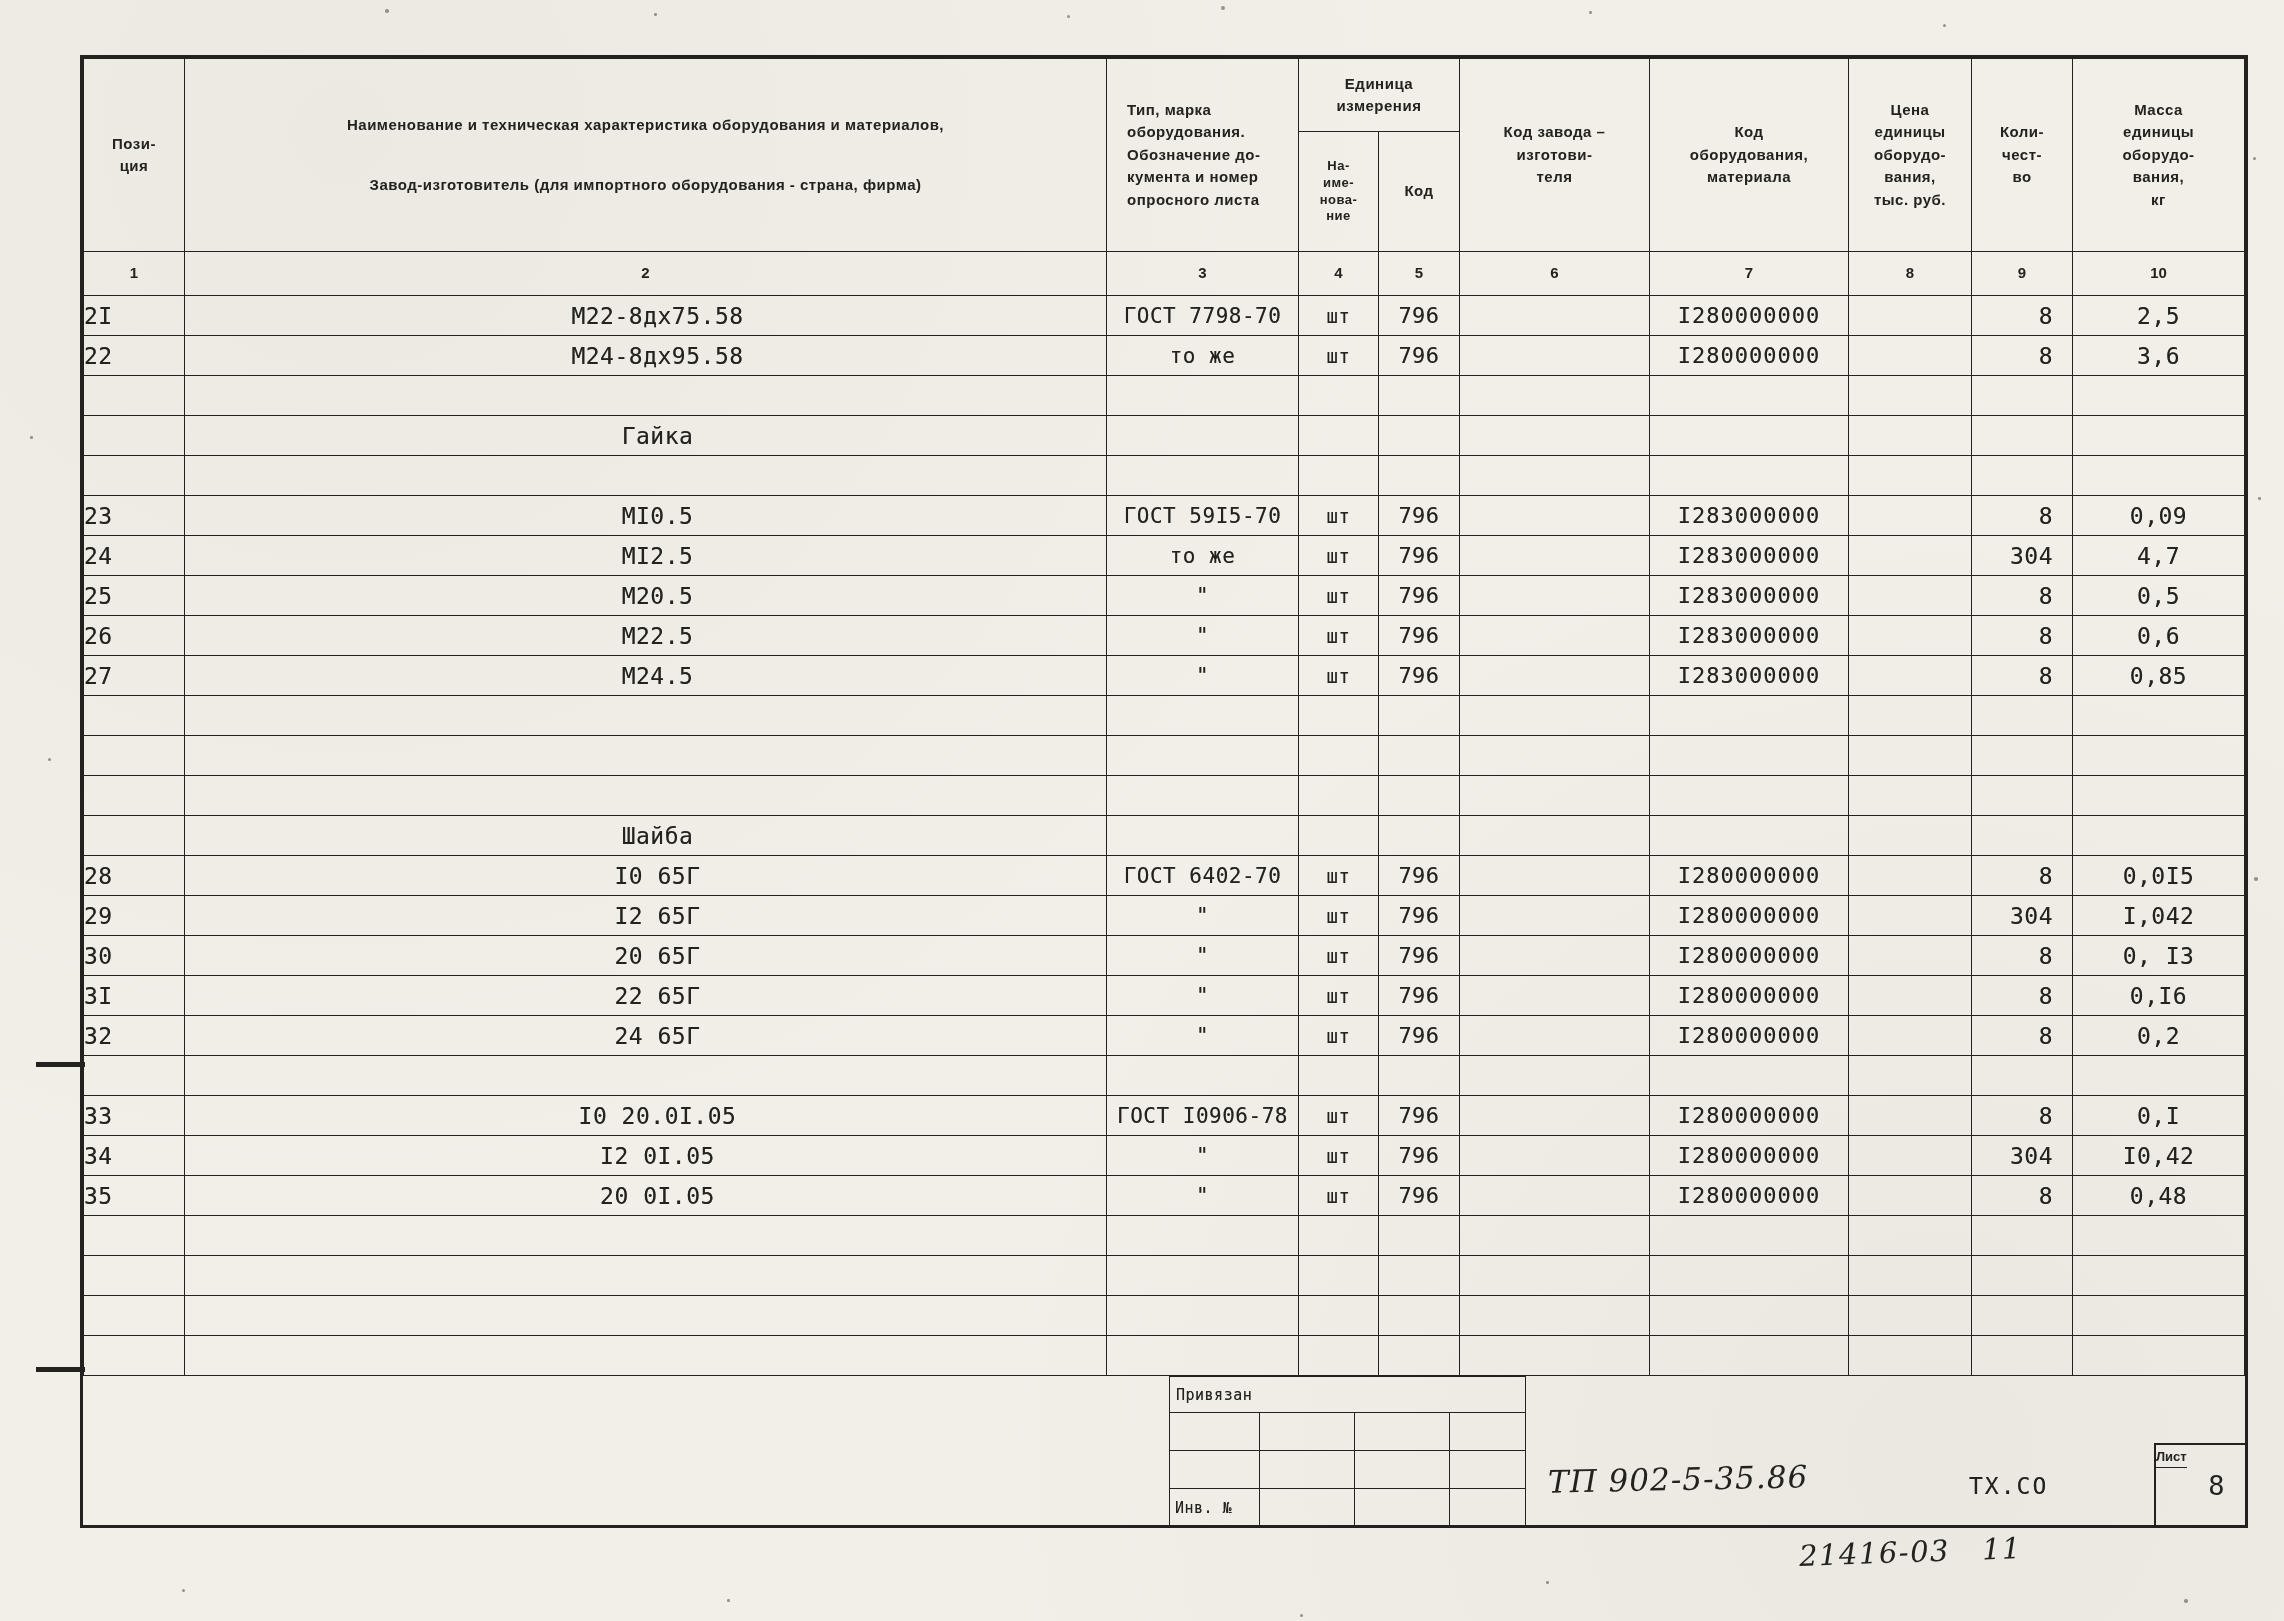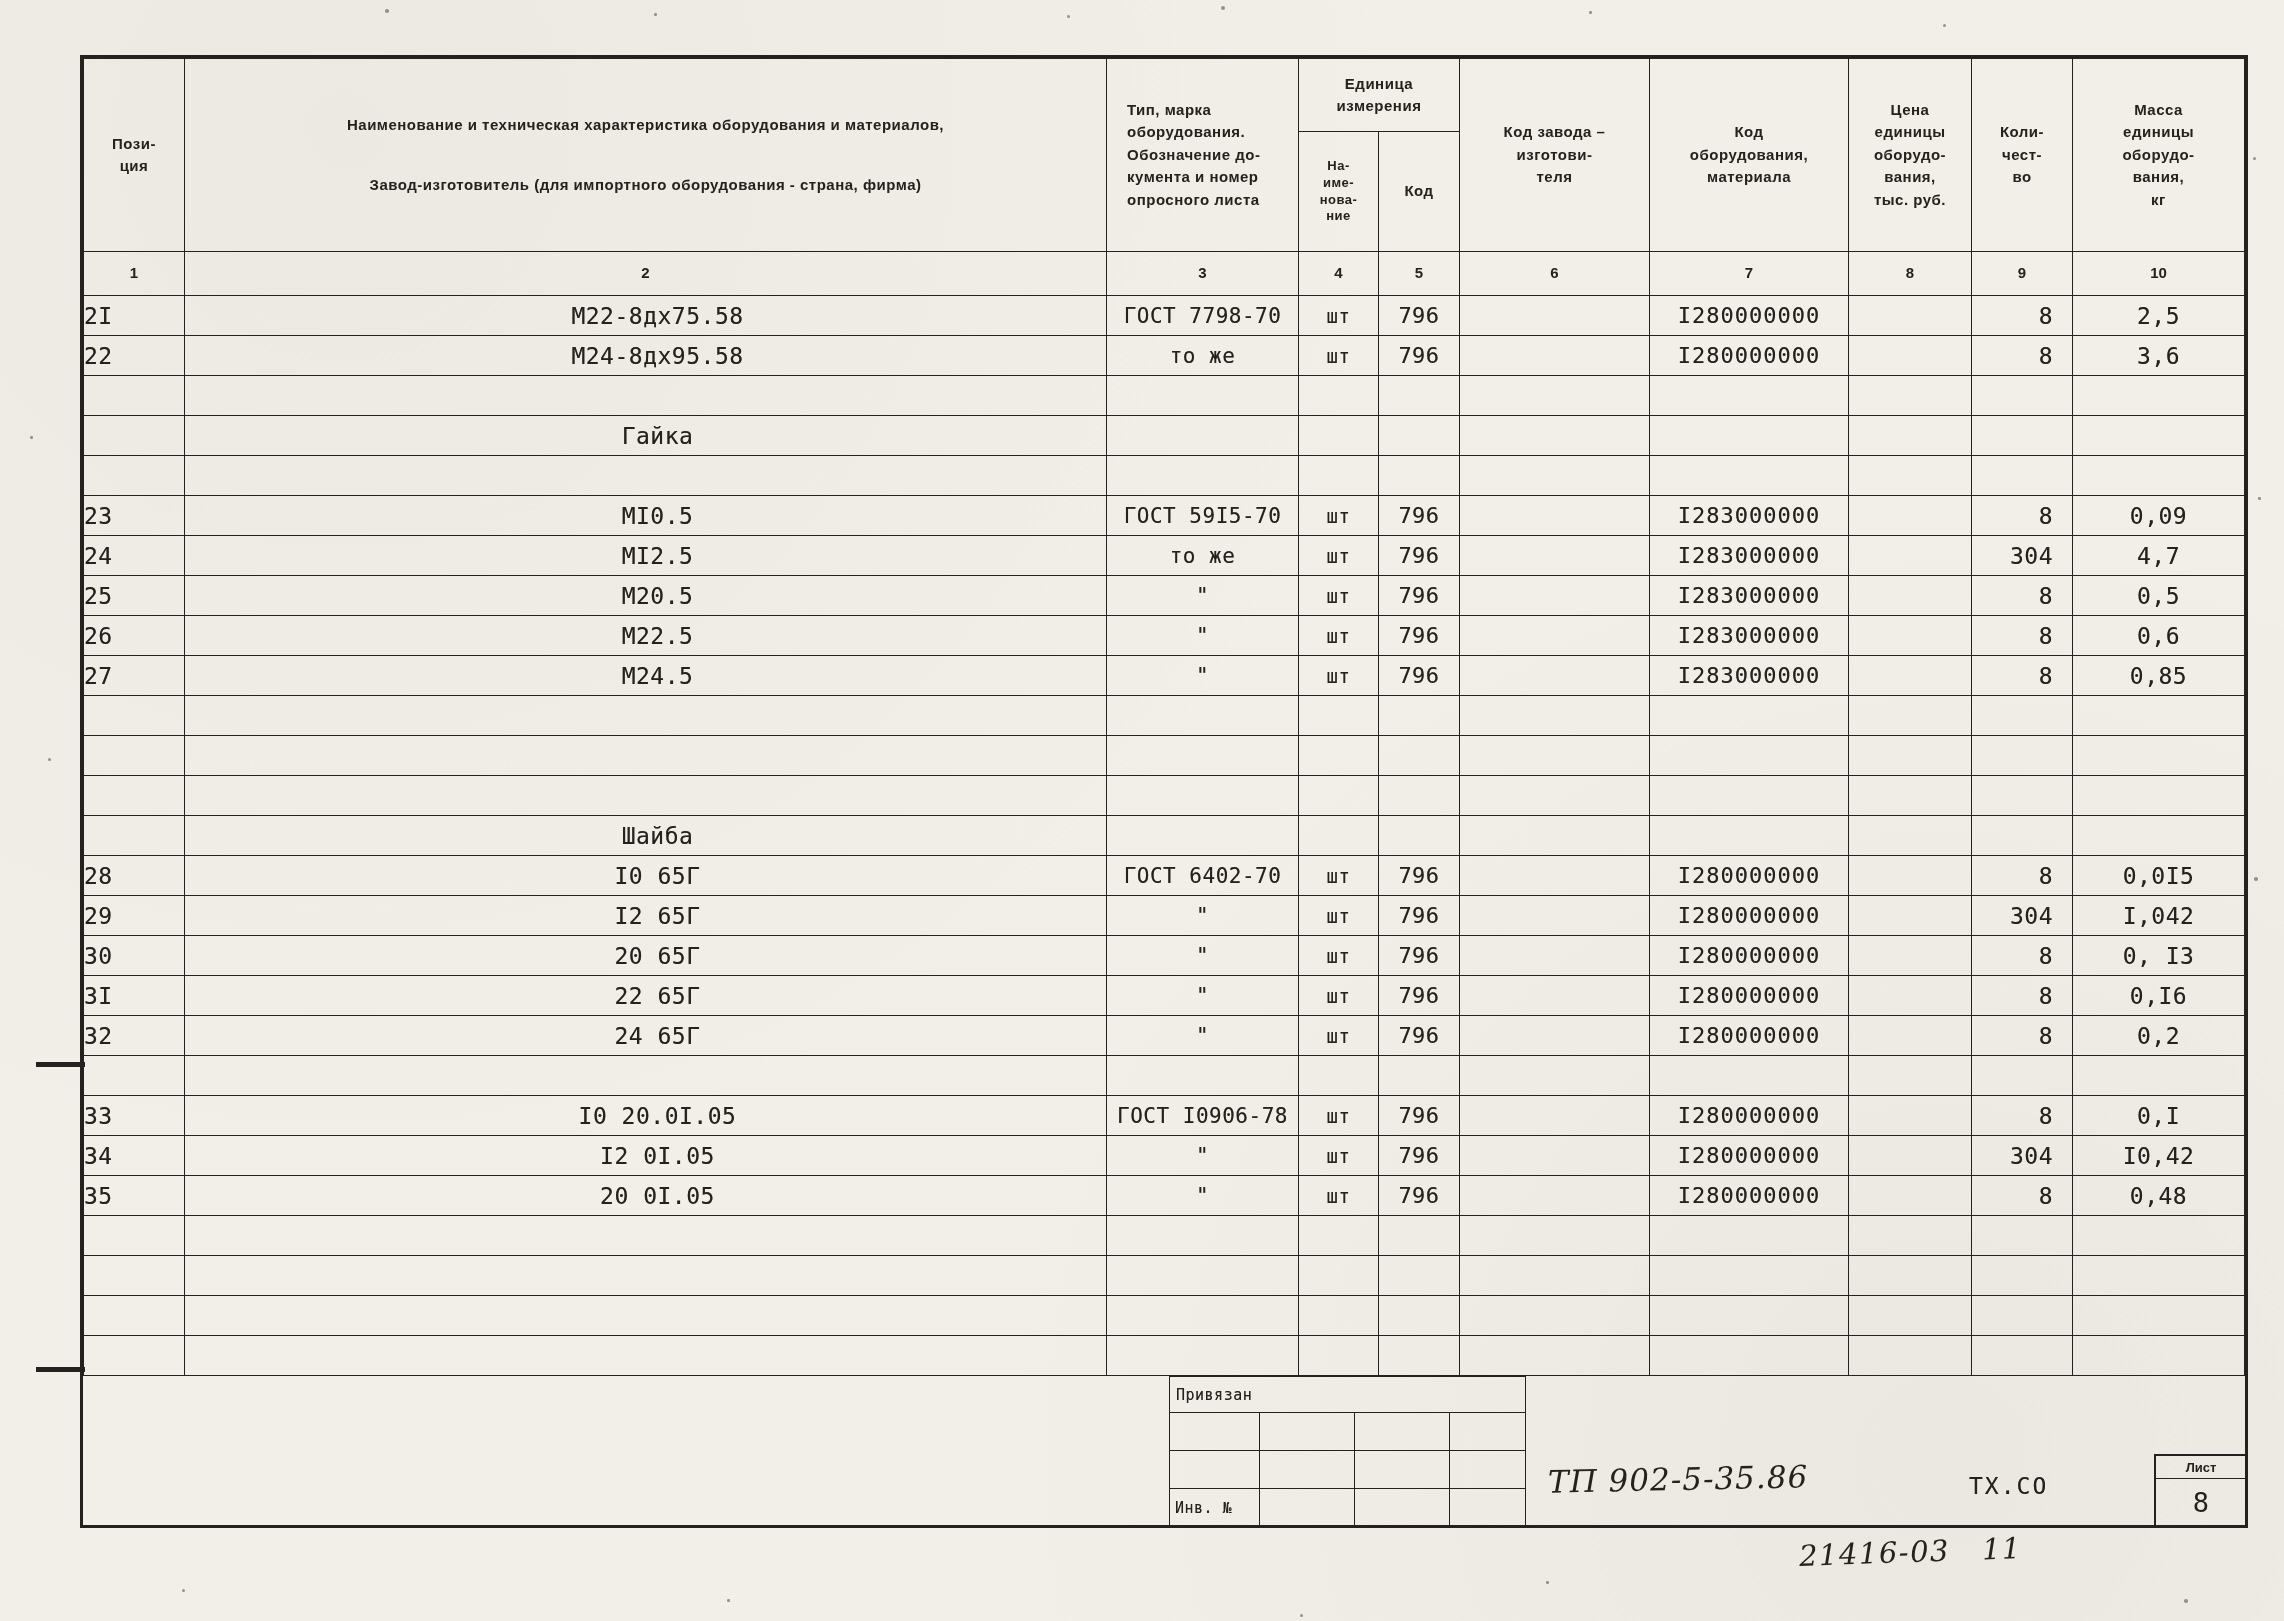--- a/index.html
+++ b/index.html
@@ -66,22 +66,22 @@
     font-family:"DejaVu Serif", serif; font-style:italic;
     font-size:31px; letter-spacing:1px; transform:rotate(-1.2deg);
     white-space:pre;
   }
   .org-code {
     position:absolute; left:1886px; top:1415px;
     font-size:23px; letter-spacing:2px;
     text-shadow:0 0 0.5px rgba(35,34,30,.45);
   }
   .sheet-box {
-    position:absolute; right:-3px; bottom:-3px; width:94px; height:74px;
-    border:2.5px solid #23221e; display:flex; flex-direction:column;
+    position:absolute; right:-3px; bottom:-3px; width:94px; height:85px;
+    border:2.5px solid #23221e; display:flex; flex-direction:row;
     background:transparent;
   }
   .sheet-label {
     height:23px; border-bottom:1.5px solid #23221e;
     font-family:"Liberation Sans", sans-serif; font-weight:bold; font-size:13px;
     display:flex; align-items:center; justify-content:center;
   }
   .sheet-num {
     flex:1; display:flex; align-items:center; justify-content:center;
     font-size:27px;

